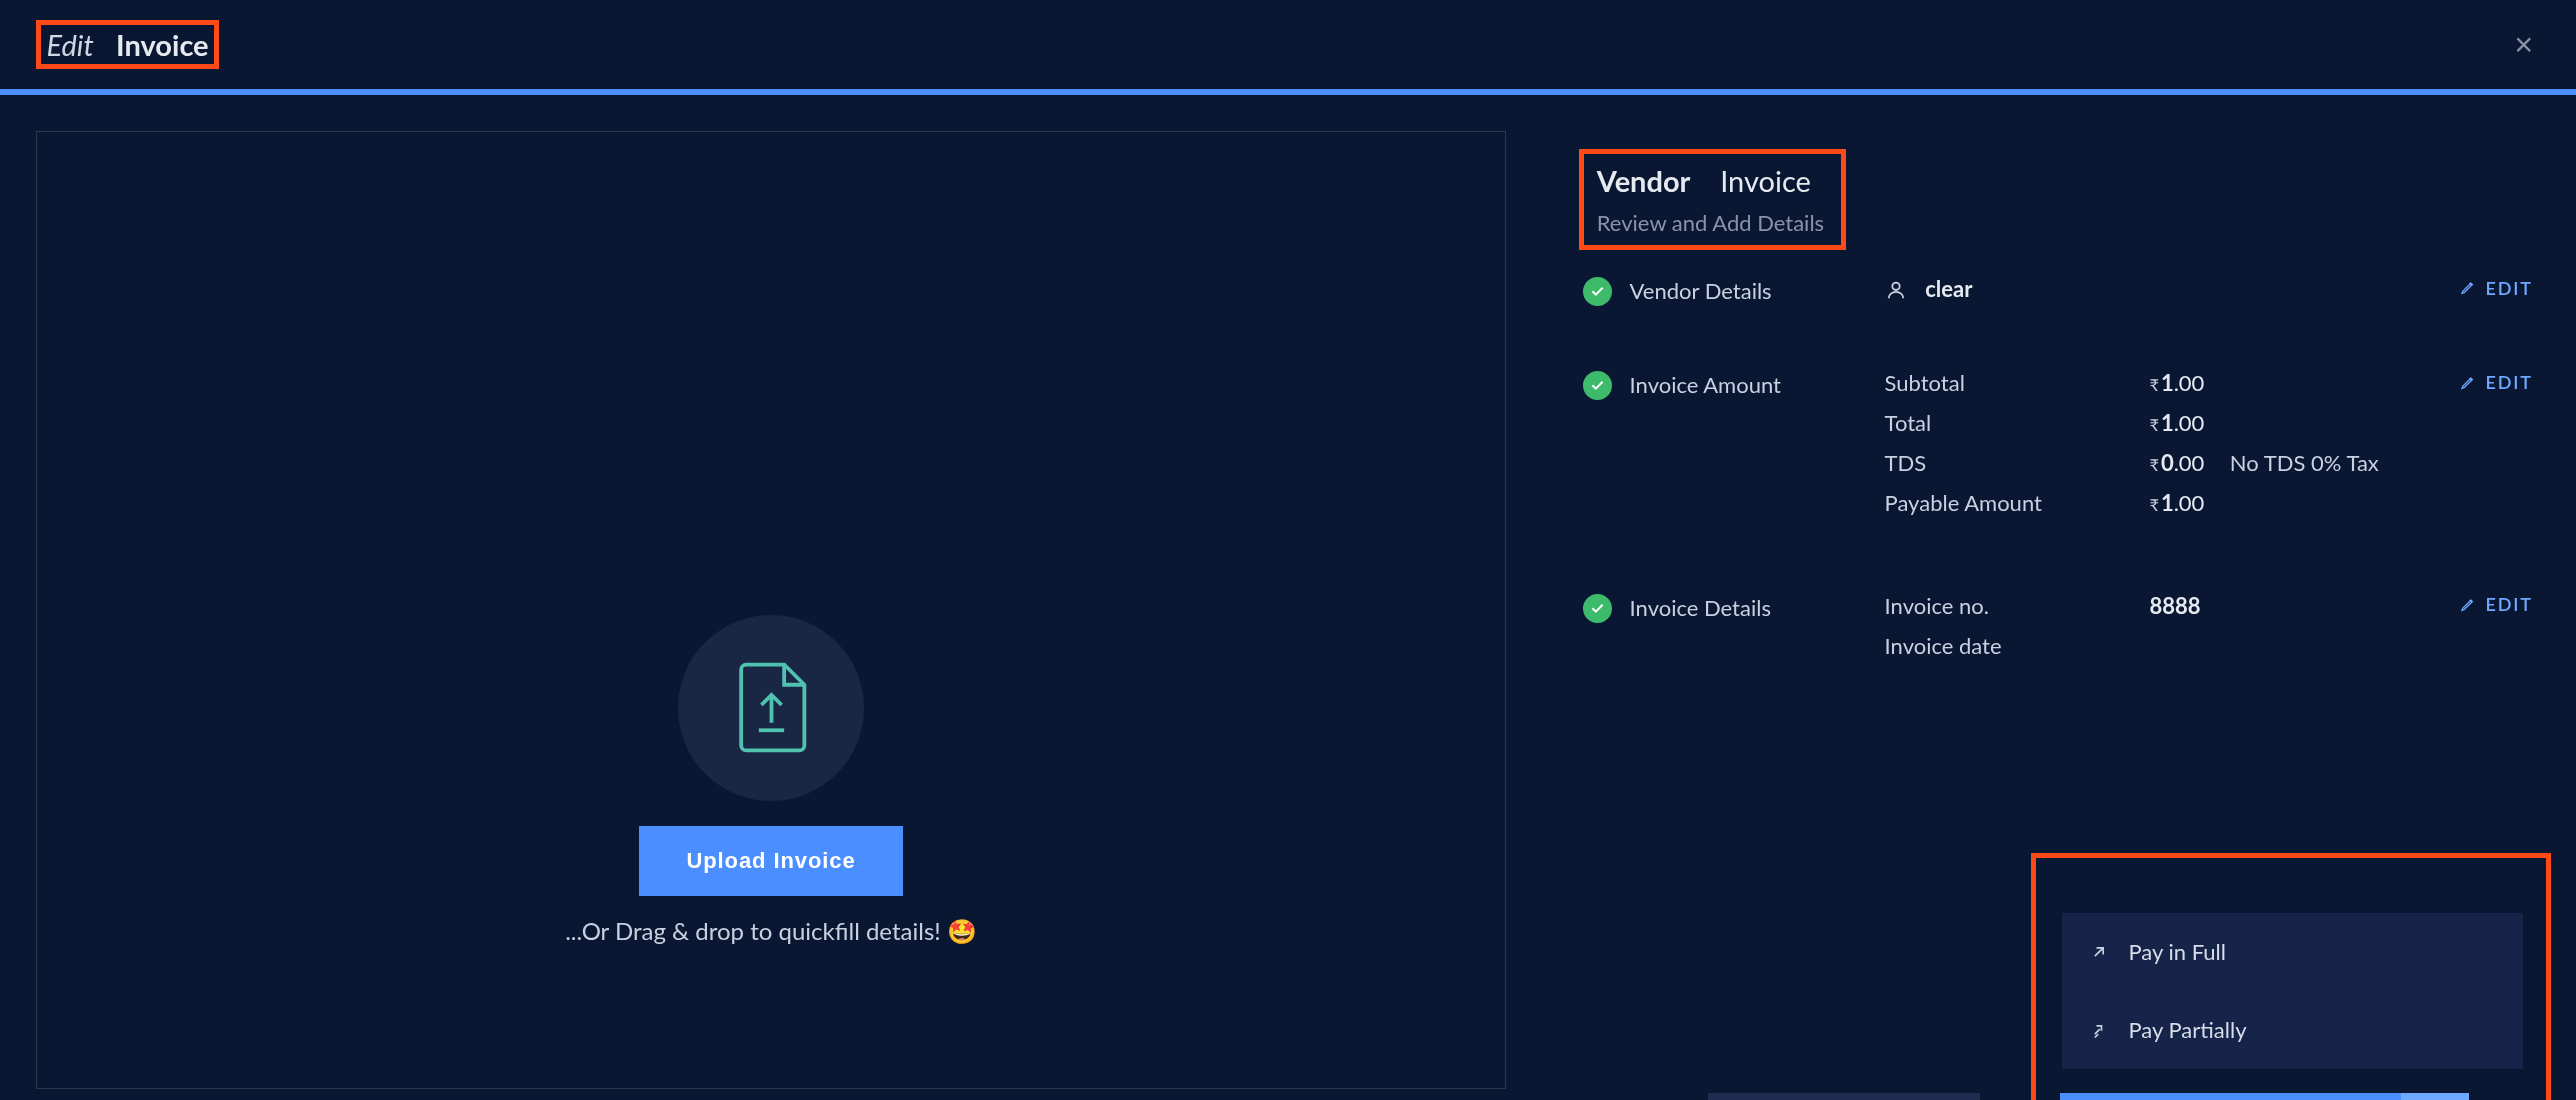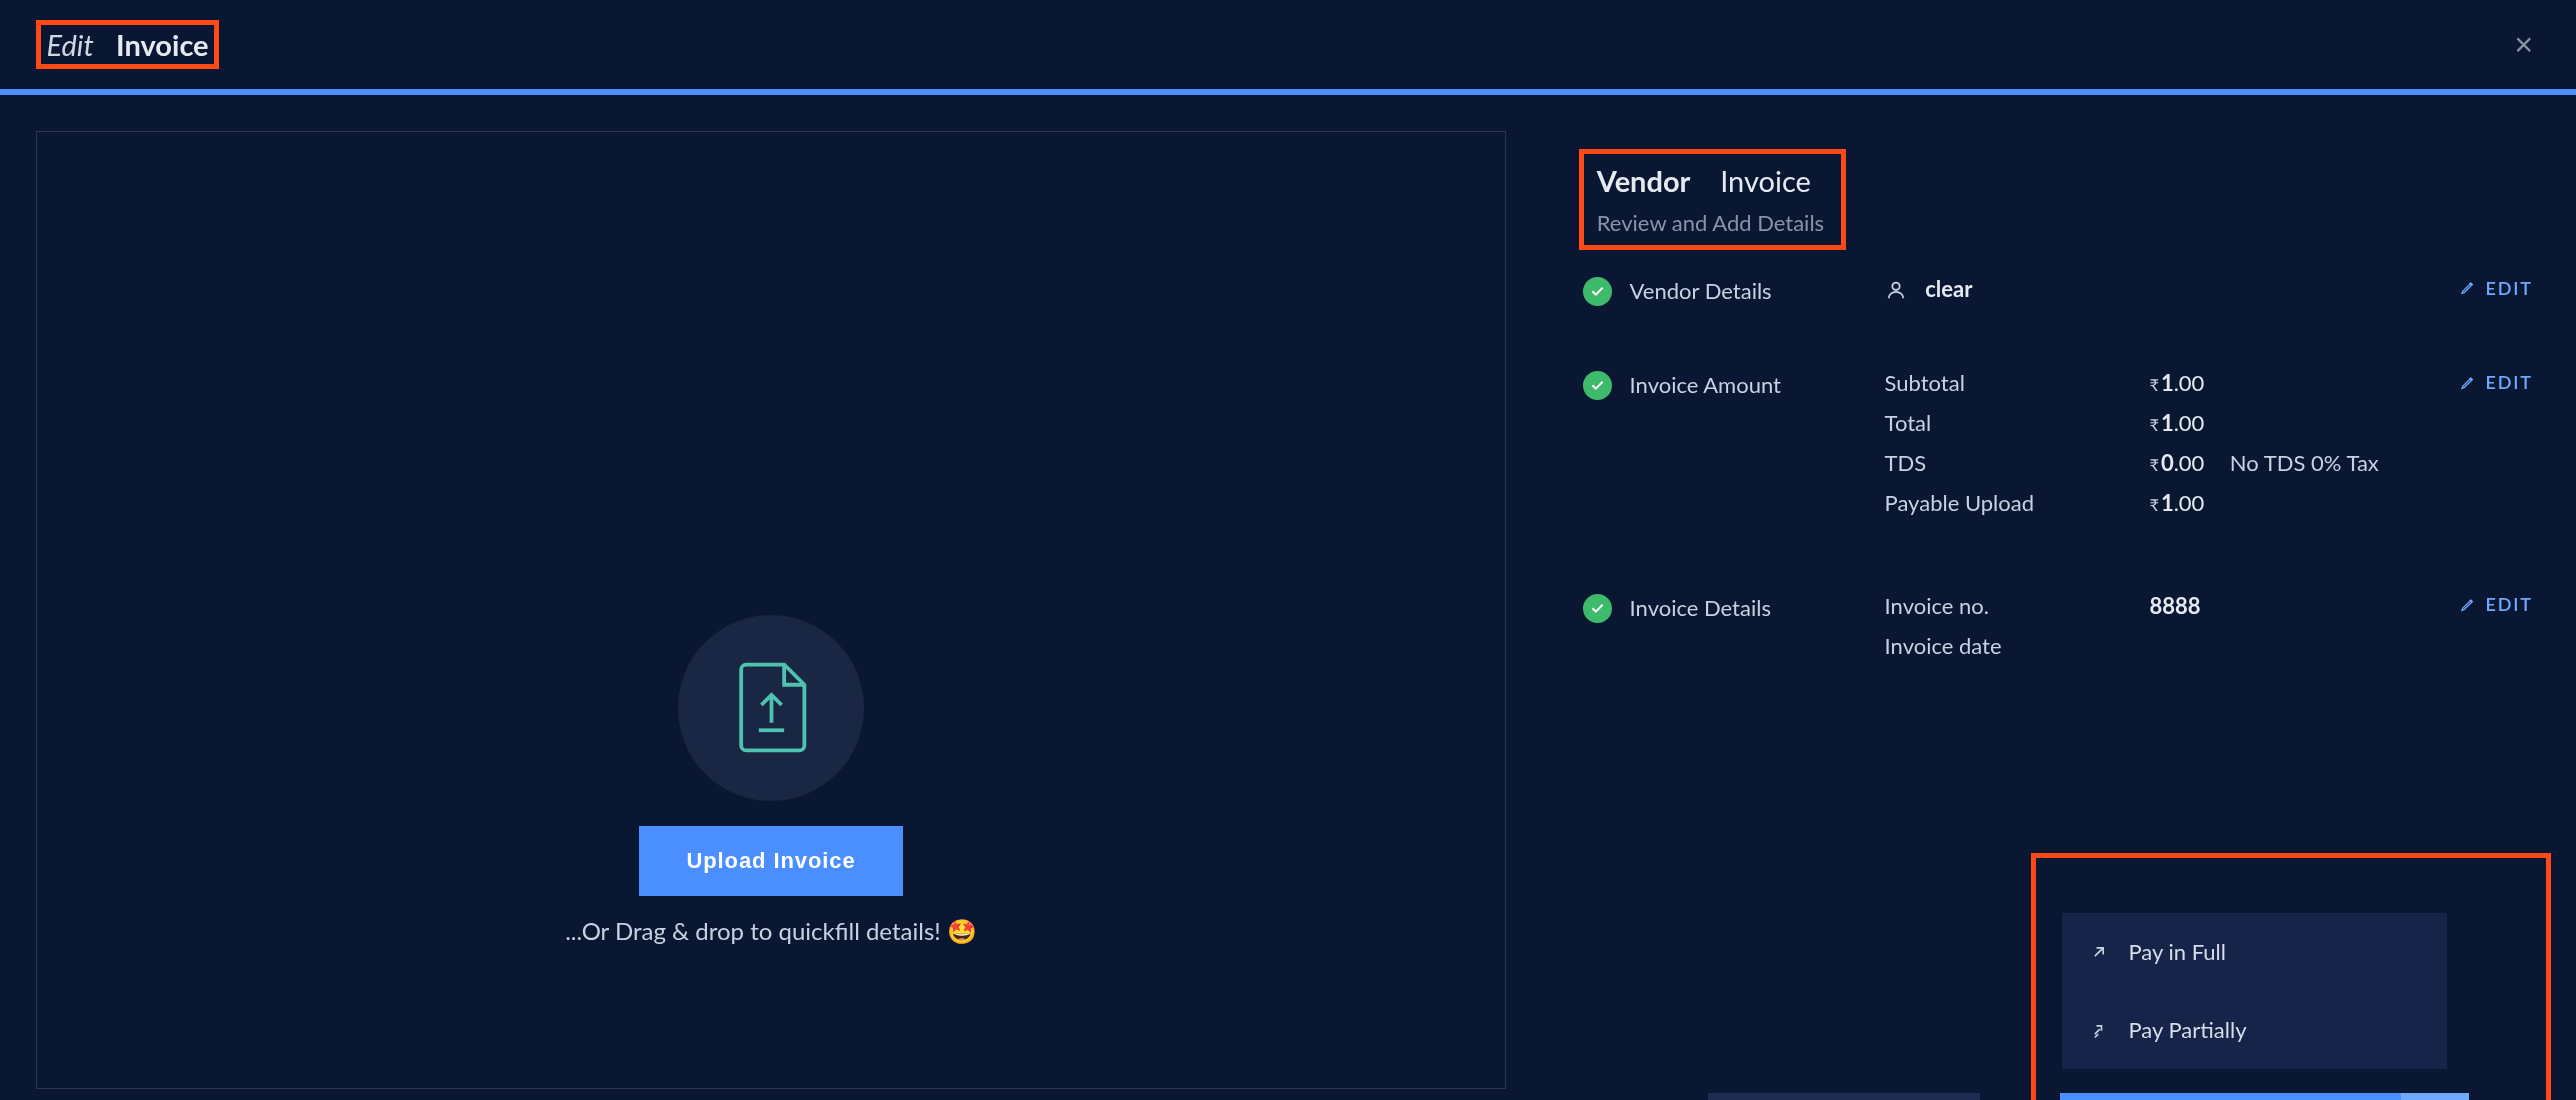--- a/index.html
+++ b/index.html
@@ -173,21 +173,21 @@
     top: 722px;
     width: 520px;
     height: 363px;
     border: 5.5px solid #ff4a17;
     padding-top: 57px;
   }
   .dropdown {
     position: absolute;
     left: 25.5px;
     top: 55px;
-    width: 385px;
+    width: 461px;
     background: #17244a;
   }
   .dropitem {
     padding: 25.5px 27px;
     font-size: 22px;
     color: #d6dde8;
     display:flex; align-items:center; gap:20px;
     cursor:pointer;
   }
 
@@ -323,21 +323,21 @@
         <div class="row">
           <span class="key">Total</span>
           <span class="val"><span class="rupee">₹</span><span class="amount-int">1</span><span class="amount-dec">.00</span></span>
         </div>
         <div class="row">
           <span class="key">TDS</span>
           <span class="val"><span class="rupee">₹</span><span class="amount-int">0</span><span class="amount-dec">.00</span></span>
           <span class="tds-note">No TDS 0% Tax</span>
         </div>
         <div class="row">
-          <span class="key">Payable Upload</span>
+          <span class="key">Payable Amount</span>
           <span class="val"><span class="rupee">₹</span><span class="amount-int">1</span><span class="amount-dec">.00</span></span>
         </div>
       </div>
       <div class="edit-link" style="top:27px;">
         <svg width="16.4" height="16.4" viewBox="0 0 24 24" fill="none" stroke="#6ea8ff" stroke-width="2">
             <path d="M3 21l3-1 12-12-2-2L4 18l-1 3zM14 6l4 4"></path>
           </svg>
         <span>EDIT</span>
       </div>
     </div>

